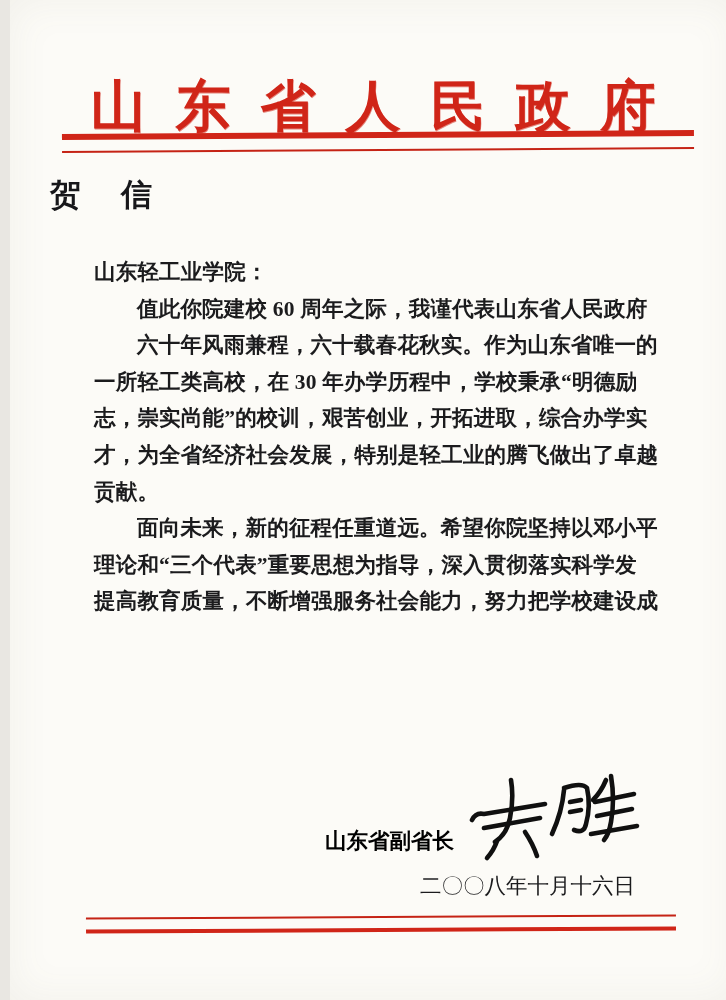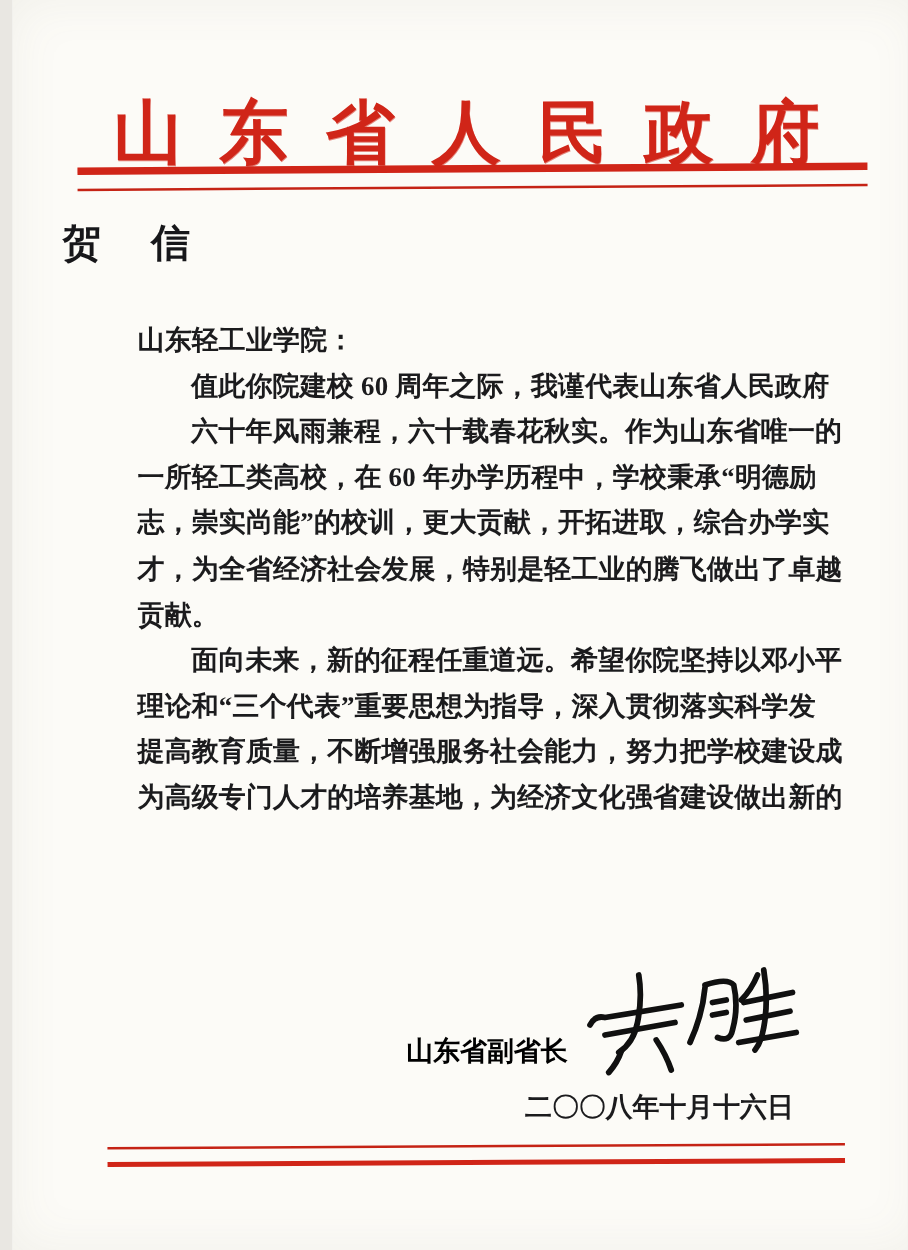--- a/index.html
+++ b/index.html
@@ -34,39 +34,39 @@
   
   .letter-title{
     position:absolute;top:174px;left:0;width:726px;
     text-align:left;
     font-size:31px;font-weight:700;color:#17171a;
     letter-spacing:40px;text-indent:40px;
     white-space:nowrap;
   }
   
   .letter-body{
-    position:absolute;top:254px;left:100px;width:566px;
+    position:absolute;top:254px;left:84px;width:566px;
     font-size:21.5px;line-height:36.6px;
     font-weight:600;color:#1b1b1d;
     letter-spacing:0.2px;
   }
   .letter-body .line{white-space:nowrap;}
   .letter-body .line.indent{text-indent:2em;}
   
   .signer-title{
     position:absolute;top:826px;left:315px;
     font-size:21.5px;font-weight:600;color:#000000;
     white-space:nowrap;
   }
   .signature-svg{
     position:absolute;top:764px;left:438px;width:212px;height:114px;
   }
   .letter-date{
     position:absolute;top:871px;left:410px;
-    font-size:21.5px;font-weight:700;color:#1b1b1d;
+    font-size:21.5px;font-weight:400;color:#1b1b1d;
     white-space:nowrap;
   }
   
   .footer-rule{
     position:absolute;top:916px;left:76px;width:590px;height:10px;
     border-top:2.5px solid #c52315;
     border-bottom:4.5px solid #d02518;
     transform:rotate(-0.3deg);
   }
 </style>
@@ -78,28 +78,27 @@
   <div class="org-title">山东省人民政府</div>
 
   <div class="header-rule"></div>
 
   <div class="letter-title">贺信</div>
 
   <div class="letter-body">
       <div class="line">山东轻工业学院：</div>
       <div class="line indent">值此你院建校 60 周年之际，我谨代表山东省人民政府</div>
       <div class="line indent">六十年风雨兼程，六十载春花秋实。作为山东省唯一的</div>
-      <div class="line">一所轻工类高校，在 60 年办学历程中，学校秉承“明德励</div>
-      <div class="line">志，崇实尚能”的校训，更大贡献，开拓进取，综合办学实</div>
+      <div class="line">一所轻工类高校，在 30 年办学历程中，学校秉承“明德励</div>
+      <div class="line">志，崇实尚能”的校训，艰苦创业，开拓进取，综合办学实</div>
       <div class="line">才，为全省经济社会发展，特别是轻工业的腾飞做出了卓越</div>
       <div class="line">贡献。</div>
       <div class="line indent">面向未来，新的征程任重道远。希望你院坚持以邓小平</div>
       <div class="line">理论和“三个代表”重要思想为指导，深入贯彻落实科学发</div>
       <div class="line">提高教育质量，不断增强服务社会能力，努力把学校建设成</div>
-      <div class="line">为高级专门人才的培养基地，为经济文化强省建设做出新的</div>
     </div>
 
   <div class="signer-title">山东省副省长</div>
 
   <svg class="signature-svg" viewBox="0 0 212 114" aria-label="黄胜">
     <g fill="none" stroke="#101010" stroke-width="4.6" stroke-linecap="round" stroke-linejoin="round">
 
       <path d="M24,56 Q28,48 36,50 L97,40"></path>
       <path d="M63,16 Q66,34 62,54 Q59,70 47,78"></path>
       <path d="M36,64 L92,54"></path>

